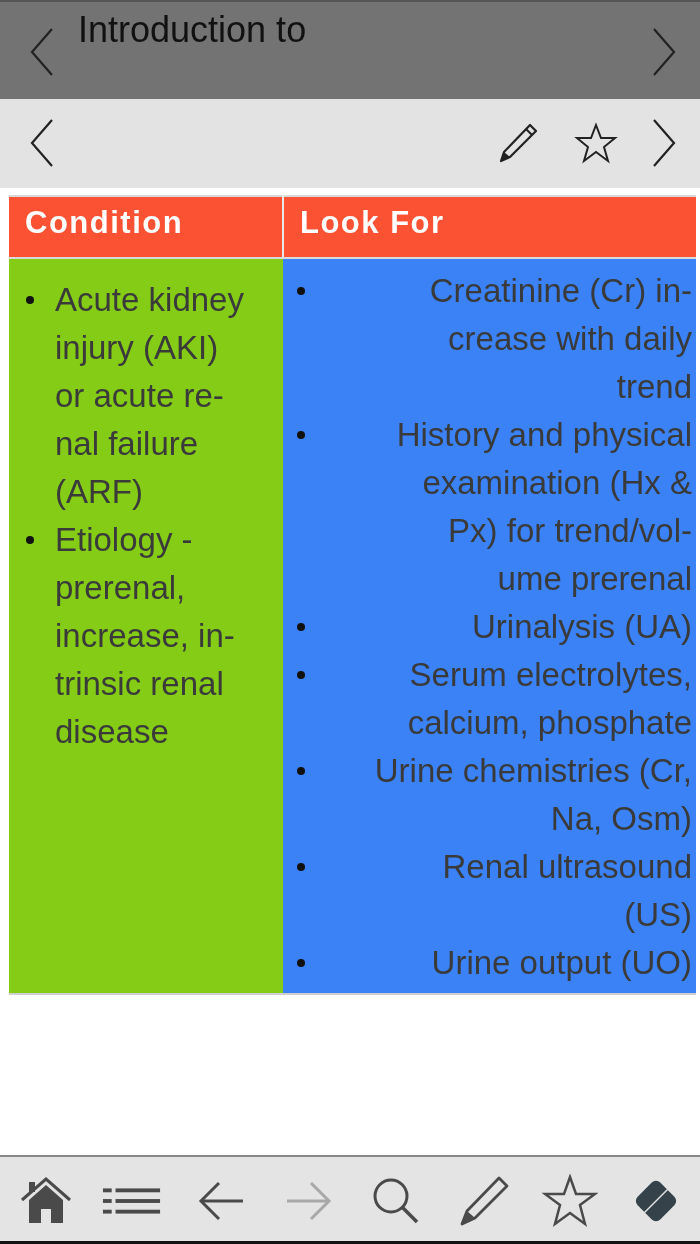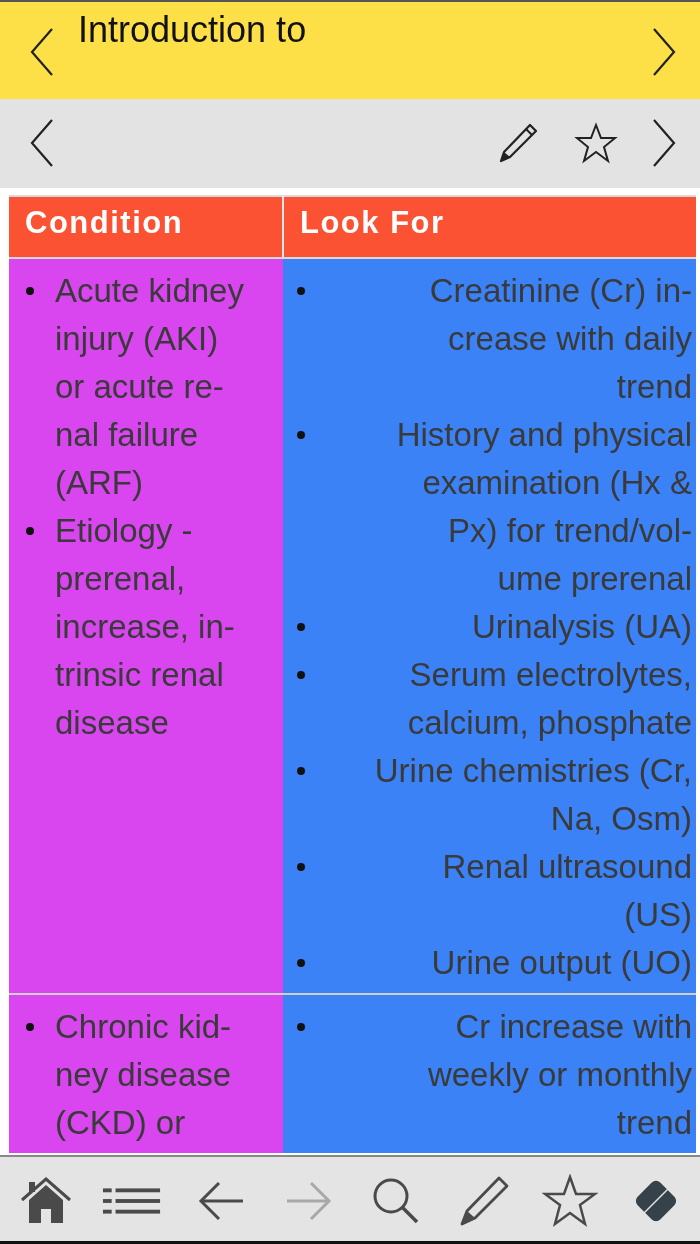--- a/index.html
+++ b/index.html
@@ -3,21 +3,21 @@
 <meta charset="utf-8">
 <style>
   * { box-sizing: border-box; margin: 0; padding: 0; }
   html, body { width: 700px; height: 1244px; overflow: hidden; background: #ffffff; }
   body { font-family: "Liberation Sans", sans-serif; position: relative; }
 
   .topline { position: absolute; left: 0; top: 0; width: 700px; height: 2px; background: #555; }
 
   .nav1 {
     position: absolute; left: 0; top: 2px; width: 700px; height: 97px;
-    background: #fde047; display: flex; align-items: center;
+    background: #737373; display: flex; align-items: center;
   }
   .nav2 {
     position: absolute; left: 0; top: 99px; width: 700px; height: 89px;
     background: #e3e3e3; display: flex; align-items: center;
   }
   .chev { position: absolute; width: 40px; height: 60px; display: flex; align-items: center; justify-content: center; cursor: pointer; }
   .nav-title {
     position: absolute; left: 78px; color: #111;
     line-height: 1.22;
   }
@@ -37,21 +37,21 @@
     background: #fa5233; color: #ffffff; text-align: left;
     font-size: 31px; font-weight: bold; letter-spacing: 1.5px;
     height: 62px; padding: 0 0 8px 16px;
     border-top: 2px solid #d9d9d9; border-bottom: 2px solid #d9d9d9;
   }
   th.h1 { border-right: 2px solid #e8e8e8; }
   td {
     vertical-align: top; font-size: 33px; color: #3a3a3a;
     line-height: 48px;
   }
-  td.cond { background: #d946ef; padding: 8px 4px 6px 12px; }
+  td.cond { background: #84cc16; padding: 17px 4px 6px 12px; }
   td.look { background: #3b82f6; padding: 8px 4px 6px 10px; text-align: right; }
   tr.r1 td { border-bottom: 2px solid #cfcfcf; }
 
   ul.bl { list-style: none; }
   ul.bl li { position: relative; padding-left: 34px; }
   ul.bl li::before {
     content: ""; position: absolute; left: 5px; top: 20px;
     width: 8px; height: 8px; border-radius: 50%; background: #111;
   }
   td.look ul.bl li { padding-left: 38px; }
@@ -170,40 +170,20 @@
             <li>
               <div>Renal ultrasound</div>
               <div>(US)</div>
             </li>
             <li>
               <div>Urine output (UO)</div>
             </li>
           </ul>
         </td>
       </tr>
-      <tr class="r2">
-        <td class="cond">
-          <ul class="bl">
-            <li>
-              <div>Chronic kid-</div>
-              <div>ney disease</div>
-              <div>(CKD) or</div>
-            </li>
-          </ul>
-        </td>
-        <td class="look">
-          <ul class="bl">
-            <li>
-              <div>Cr increase with</div>
-              <div>weekly or monthly</div>
-              <div>trend</div>
-            </li>
-          </ul>
-        </td>
-      </tr>
     </tbody>
   </table>
 </div>
 
 <div class="toolbar">
   <div class="tb-btn" style="left:16px;">
     <svg width="54" height="54" viewBox="0 0 54 54">
       <polyline points="3,26 27,5 51,26" fill="none" stroke="#4a4a4a" stroke-width="3"></polyline>
       <rect x="10" y="8" width="6" height="10" fill="#4a4a4a"></rect>
       <path d="M10,26 L27,11 L44,26 L44,49 L32,49 L32,35 L22,35 L22,49 L10,49 Z" fill="#4a4a4a"></path>

